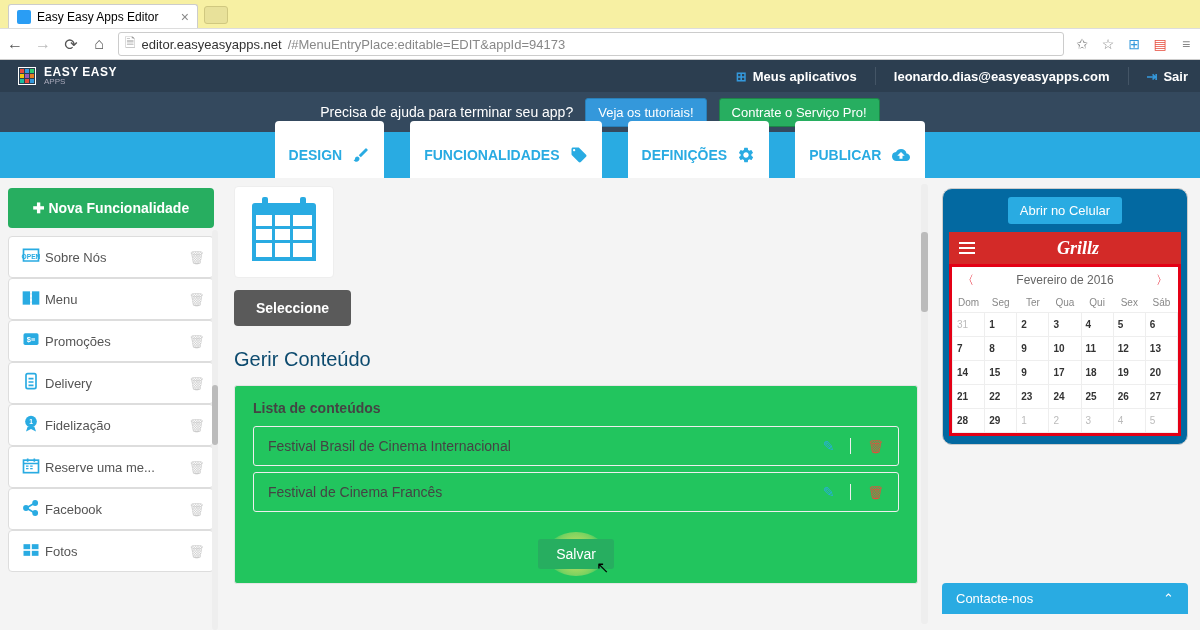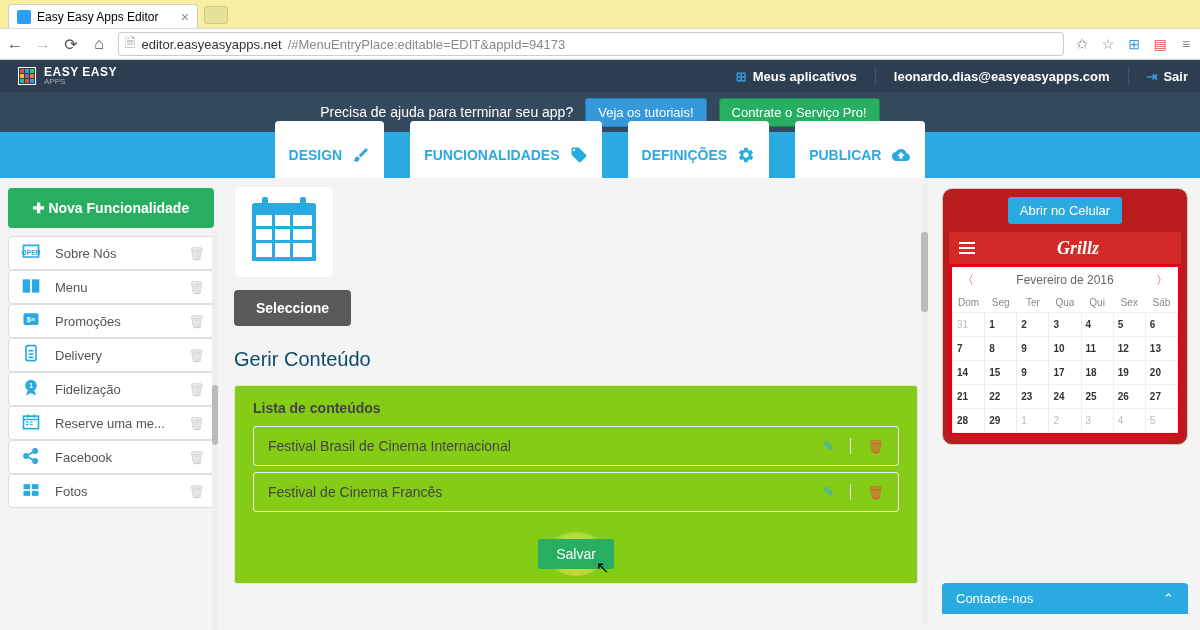--- a/index.html
+++ b/index.html
@@ -47,57 +47,57 @@
 .module-btn { background: #fff; color: #29abe2; padding: 25px 14px; border-radius: 4px; display: flex; align-items: center; gap: 10px; font-weight: bold; font-size: 14px; cursor: pointer; position: relative; }
 .module-btn svg { fill: #29abe2; }
 .module-btn.active::after { content: ""; position: absolute; bottom: -10px; left: 50%; transform: translateX(-50%); border: 6px solid transparent; border-top-color: #fff; }
 
 
 .main { display: flex; background: #f4f4f4; height: 452px; position: relative; }
 
 
 .sidebar { width: 222px; padding: 10px 8px; display: flex; flex-direction: column; gap: 8px; position: relative; }
 .new-func { background: #27ae60; color: #fff; border-radius: 4px; padding: 12px; text-align: center; font-weight: bold; font-size: 14px; cursor: pointer; }
-.side-item { background: #fff; border: 1px solid #ddd; border-radius: 4px; height: 34px; display: flex; align-items: center; padding: 0 8px; gap: 10px; cursor: pointer; }
+.side-item { background: #fff; border: 1px solid #ddd; border-radius: 4px; height: 42px; display: flex; align-items: center; padding: 0 8px; cursor: pointer; }
 .side-icon { width: 28px; text-align: center; color: #29abe2; position: relative; }
 .side-label { flex: 1; color: #555; font-size: 13px; white-space: nowrap; overflow: hidden; text-overflow: ellipsis; }
 .side-trash { color: #ccc; font-size: 14px; }
 .side-scroll { position: absolute; right: 4px; top: 52px; bottom: 0; width: 6px; background: #eee; border-radius: 3px; }
 .side-scroll-thumb { position: absolute; left: 0; right: 0; top: 155px; height: 60px; background: #bbb; border-radius: 3px; }
 
 
 .content { flex: 1; padding: 8px 12px; position: relative; }
 .cal-icon-card { background: #fff; border: 1px solid #eee; border-radius: 4px; width: 100px; height: 92px; display: flex; align-items: center; justify-content: center; margin-bottom: 12px; }
 .cal-big { width: 64px; height: 58px; }
 .cal-big .top { height: 12px; background: #29abe2; border-radius: 3px 3px 0 0; position: relative; }
 .cal-big .top::before, .cal-big .top::after { content: ""; position: absolute; top: -6px; width: 6px; height: 12px; background: #29abe2; border-radius: 2px; }
 .cal-big .top::before { left: 10px; } .cal-big .top::after { right: 10px; }
 .cal-big .grid { height: 46px; border: 4px solid #29abe2; border-top: none; display: grid; grid-template-columns: repeat(3,1fr); grid-template-rows: repeat(3,1fr); }
 .cal-big .grid span { border-right: 3px solid #29abe2; border-bottom: 3px solid #29abe2; }
 .cal-big .grid span:nth-child(3n){border-right:none}
 .cal-big .grid span:nth-child(n+7){border-bottom:none}
 
 .select-btn { background: #5a5a5a; color: #fff; padding: 10px 22px; border-radius: 4px; display: inline-block; font-weight: bold; font-size: 14px; cursor: pointer; margin-bottom: 22px; }
 .section-title { font-size: 20px; color: #0c4a6e; margin-bottom: 14px; }
-.content-card { background: #84cc16; border: 1px solid #e5e5e5; border-radius: 3px; padding: 14px 18px; }
+.content-card { background: #22c55e; border: 1px solid #e5e5e5; border-radius: 3px; padding: 14px 18px; }
 .list-title { font-weight: bold; color: #444; margin-bottom: 10px; }
 .list-row { border: 1px solid #eee; border-radius: 3px; padding: 11px 14px; display: flex; align-items: center; margin-bottom: 6px; }
 .list-row .row-text { flex: 1; color: #444; }
 .list-row .row-edit { color: #29abe2; padding: 0 16px; border-right: 1px solid #eee; cursor: pointer; }
 .list-row .row-del { color: #e74c3c; padding-left: 16px; cursor: pointer; }
 .save-wrap { text-align: center; margin-top: 27px; position: relative; }
 .save-halo { position: absolute; left: 50%; top: 50%; transform: translate(-50%,-50%); width: 60px; height: 44px; border-radius: 50%; background: radial-gradient(circle, #f7e463 0%, rgba(247,228,99,0.4) 60%, transparent 80%); z-index: 1; }
 .save-btn { position: relative; z-index: 2; background: #27ae60; color: #fff; padding: 7px 18px; border-radius: 3px; font-size: 14px; cursor: pointer; display: inline-block; }
 .cursor-img { position: absolute; left: 50%; top: 50%; transform: translate(20px, 4px); z-index: 3; font-size: 16px; }
 .content-scroll { position: absolute; right: 2px; top: 6px; bottom: 6px; width: 7px; background: #eee; border-radius: 3px; }
 .content-scroll-thumb { position: absolute; left: 0; right: 0; top: 48px; height: 80px; background: #bbb; border-radius: 3px; }
 
 
 .preview { width: 270px; padding: 10px 12px; position: relative; }
-.phone { background: #b91c1c; border: 1px solid #ccc; border-radius: 10px; padding: 8px 6px; }
+.phone { background: #0369a1; border: 1px solid #ccc; border-radius: 10px; padding: 8px 6px; }
 .open-mobile { background: #29abe2; color: #fff; padding: 6px 12px; border-radius: 3px; display: block; width: fit-content; margin: 0 auto 8px; font-size: 13px; cursor: pointer; }
 .app-preview-header { background: #d32a28; color: #fff; height: 32px; display: flex; align-items: center; padding: 0 10px; gap: 10px; }
 .app-preview-header .brand { flex: 1; text-align: center; font-family: cursive; font-style: italic; font-weight: bold; font-size: 18px; }
 .ham { display: flex; flex-direction: column; gap: 3px; }
 .ham span { width: 16px; height: 2px; background: #fff; }
 .cal-wrap { border: 3px solid #e40015; background: #fff; }
 .cal-header { height: 26px; display: flex; align-items: center; justify-content: space-between; padding: 0 10px; font-size: 12px; color: #666; }
 .cal-header .arrow { color: #e40015; cursor: pointer; font-size: 12px; }
 .cal-table { width: 100%; border-collapse: collapse; font-size: 10px; }
 .cal-table th { font-weight: normal; color: #888; padding: 4px 0; }

